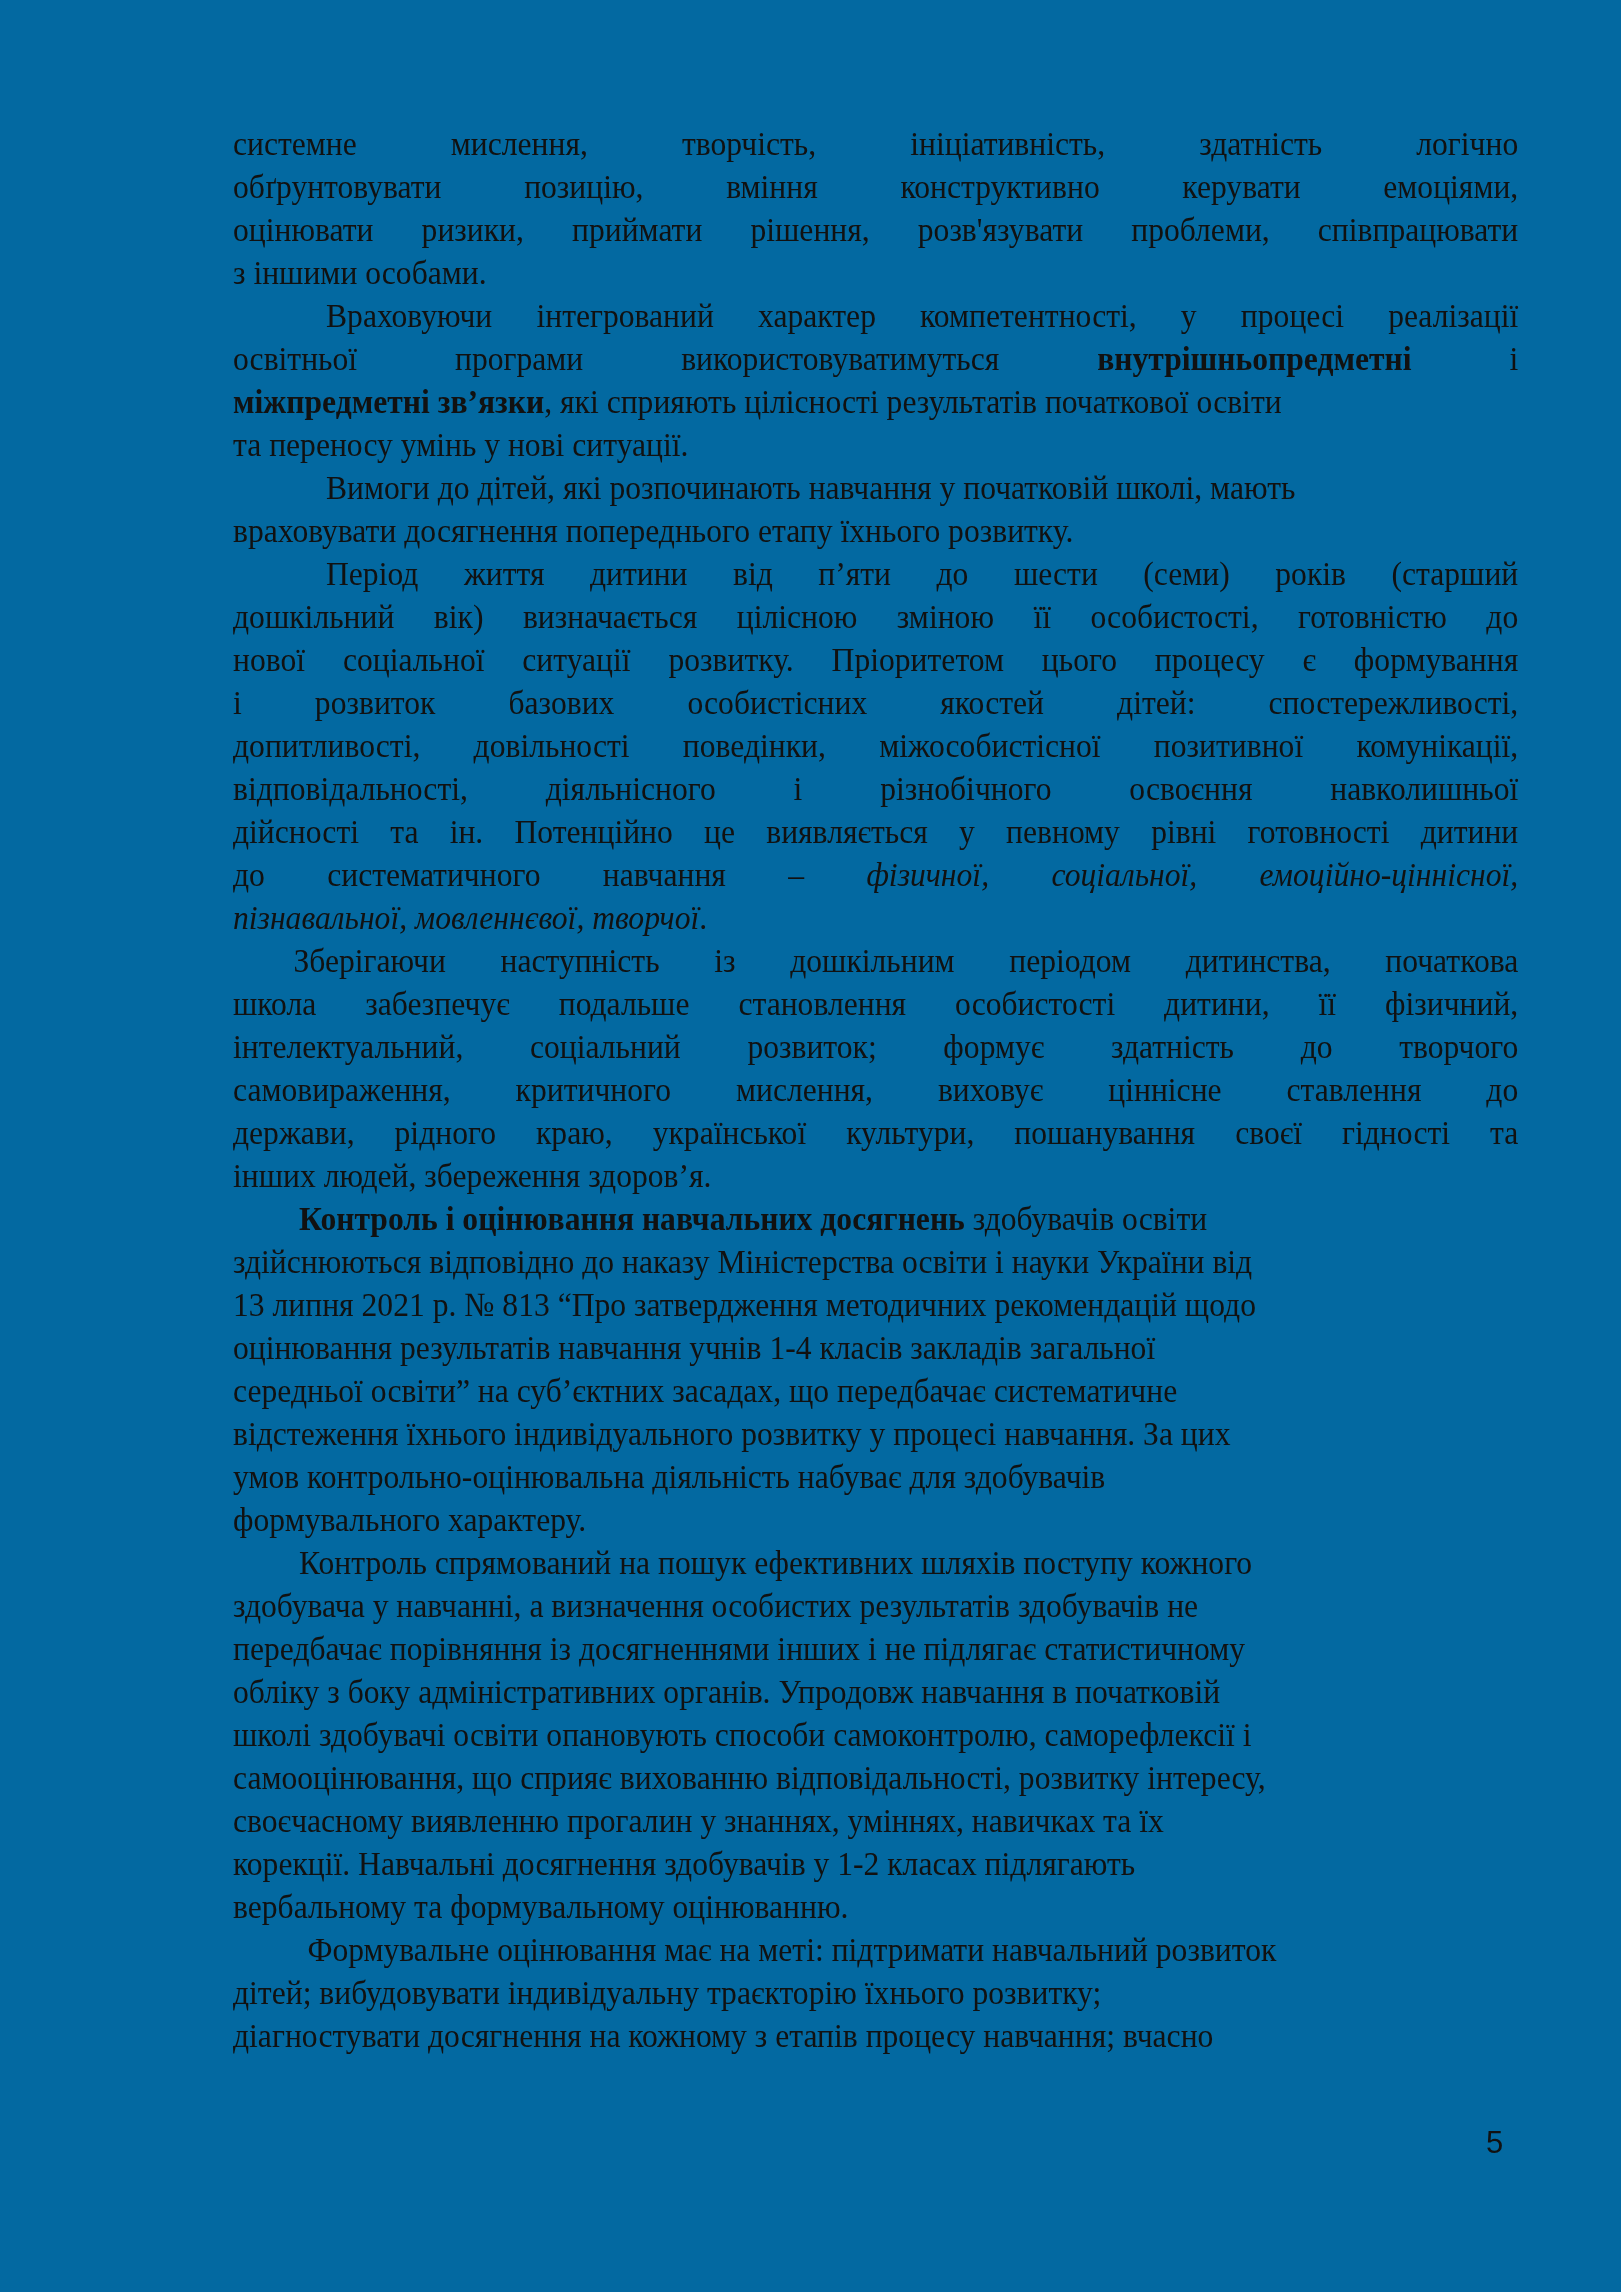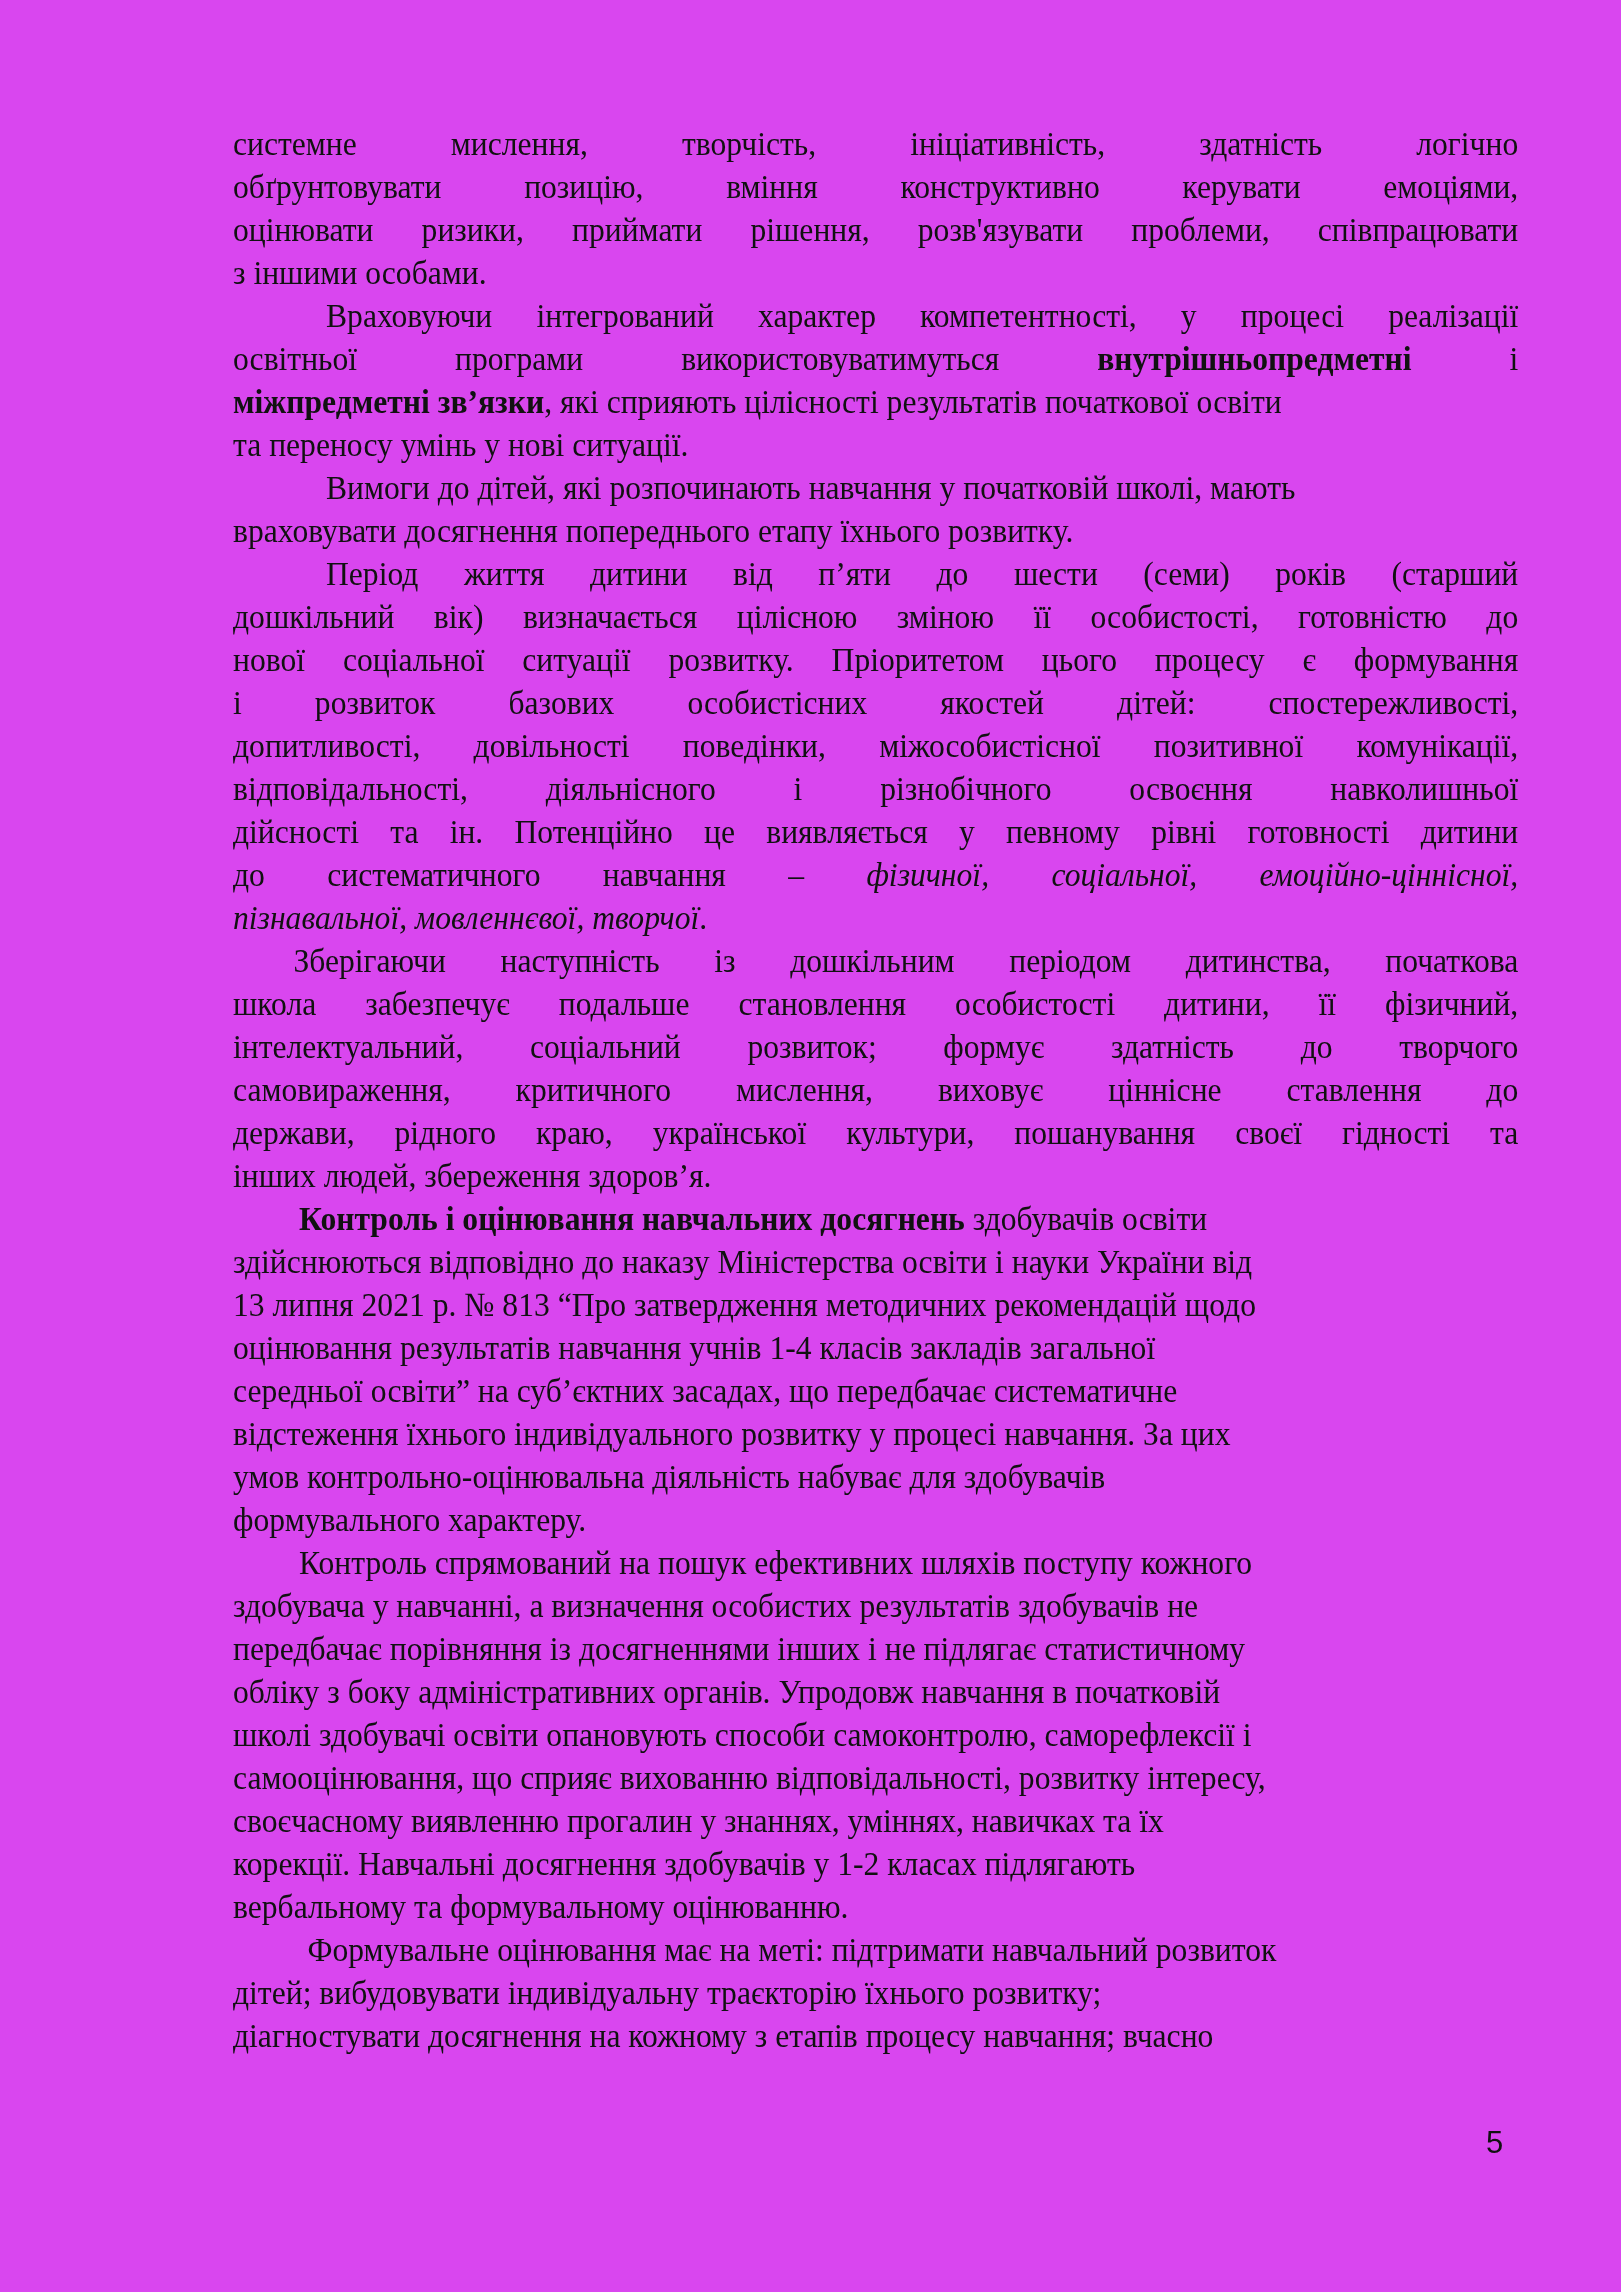--- a/index.html
+++ b/index.html
@@ -1,18 +1,18 @@
 <!DOCTYPE html>
 <html><head>
 <meta charset="utf-8">
 <style>
   html, body { margin: 0; padding: 0; background: #ffffff; }
   body { width: 1621px; height: 2293px; position: relative; overflow: hidden; }
   .page {
-    position: absolute; left: 0; top: 0; width: 1621px; height: 2293px; background: #d946ef;
+    position: absolute; left: 0; top: 0; width: 1621px; height: 2293px; background: #0369a1;
   }
   .text {
     position: absolute; left: 233px; top: 122px; width: 1286px;
     font-family: "Liberation Serif", "DejaVu Serif", serif;
     font-size: 34px; color: #111;
     transform: scaleX(0.93); transform-origin: left top;
   }
   .line {
     height: 43px; line-height: 43px; white-space: nowrap; display: block;
   }

